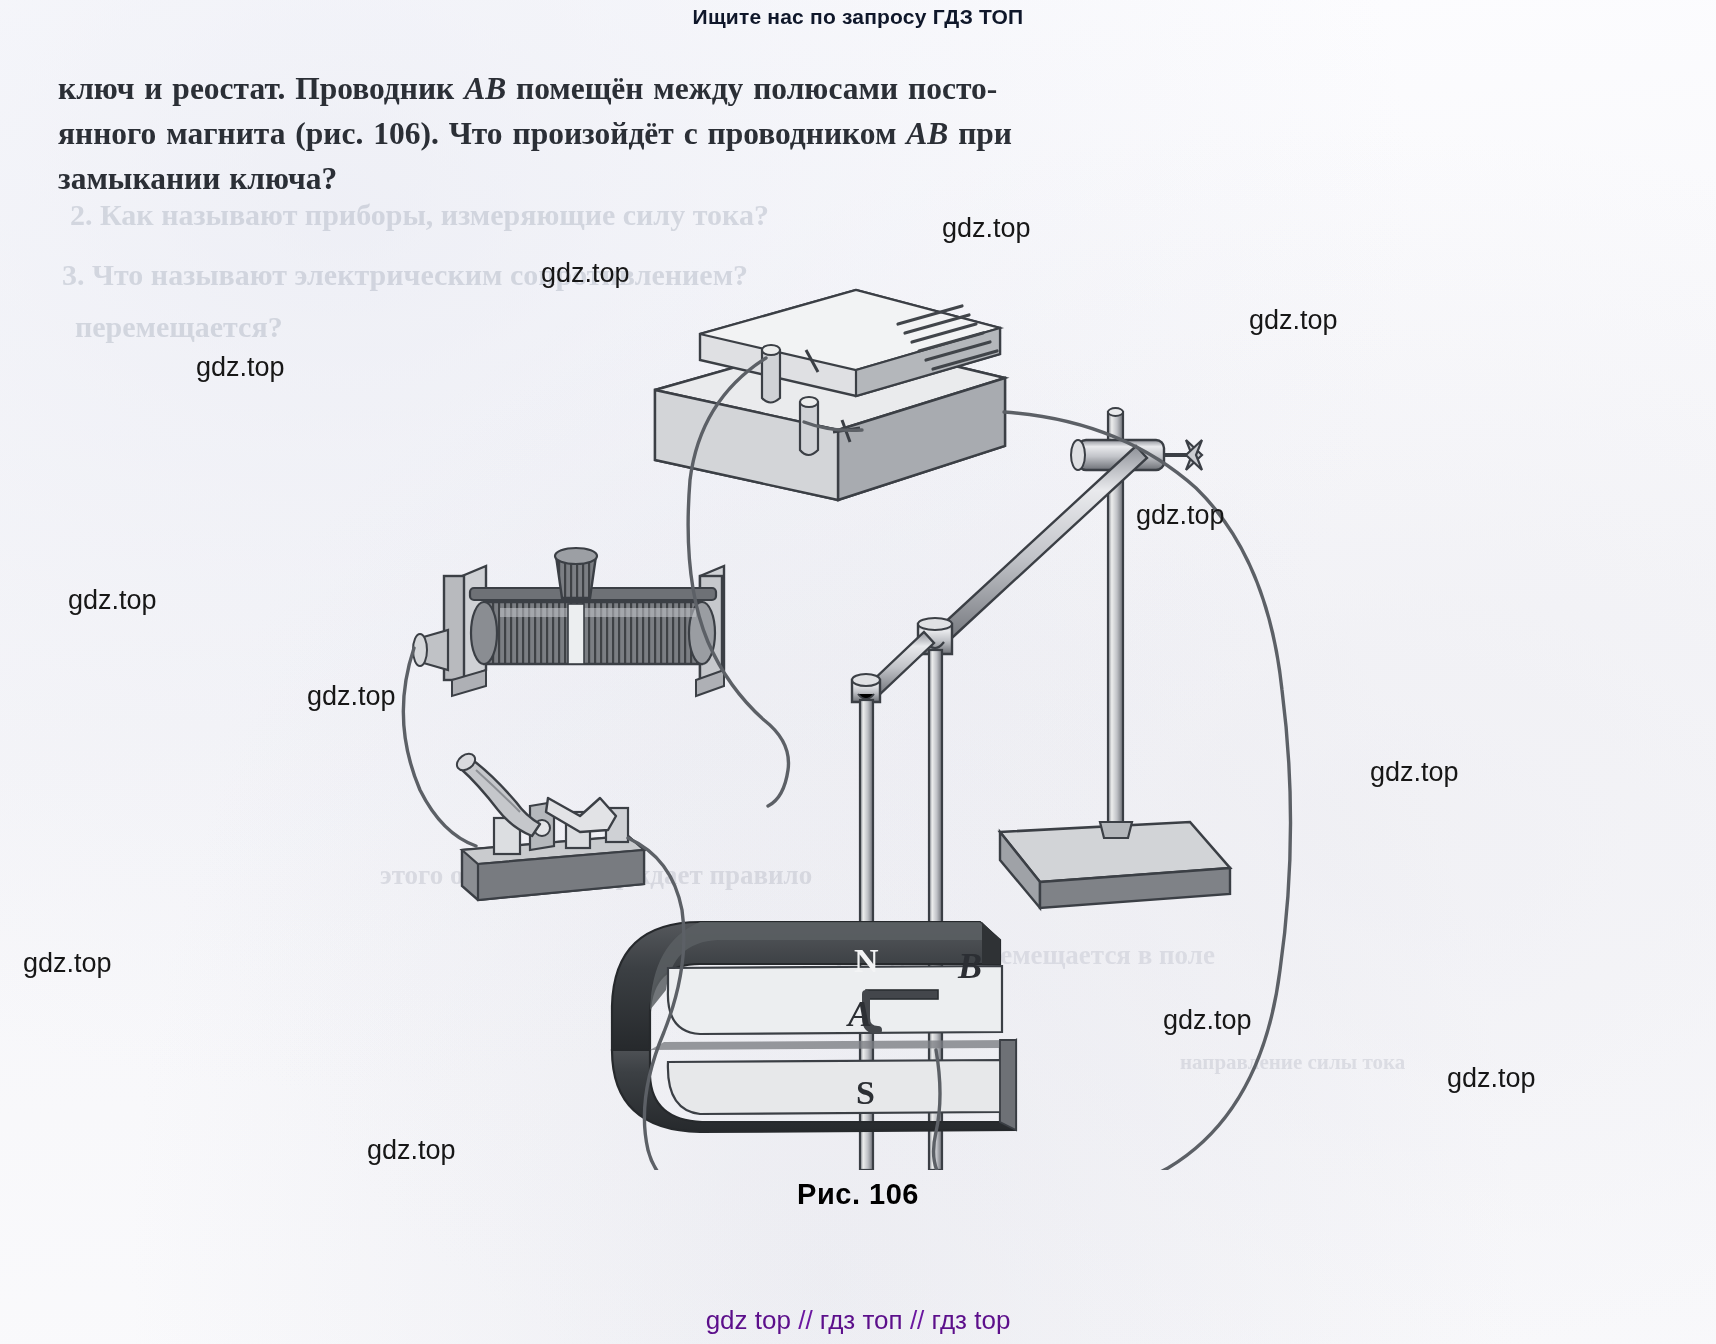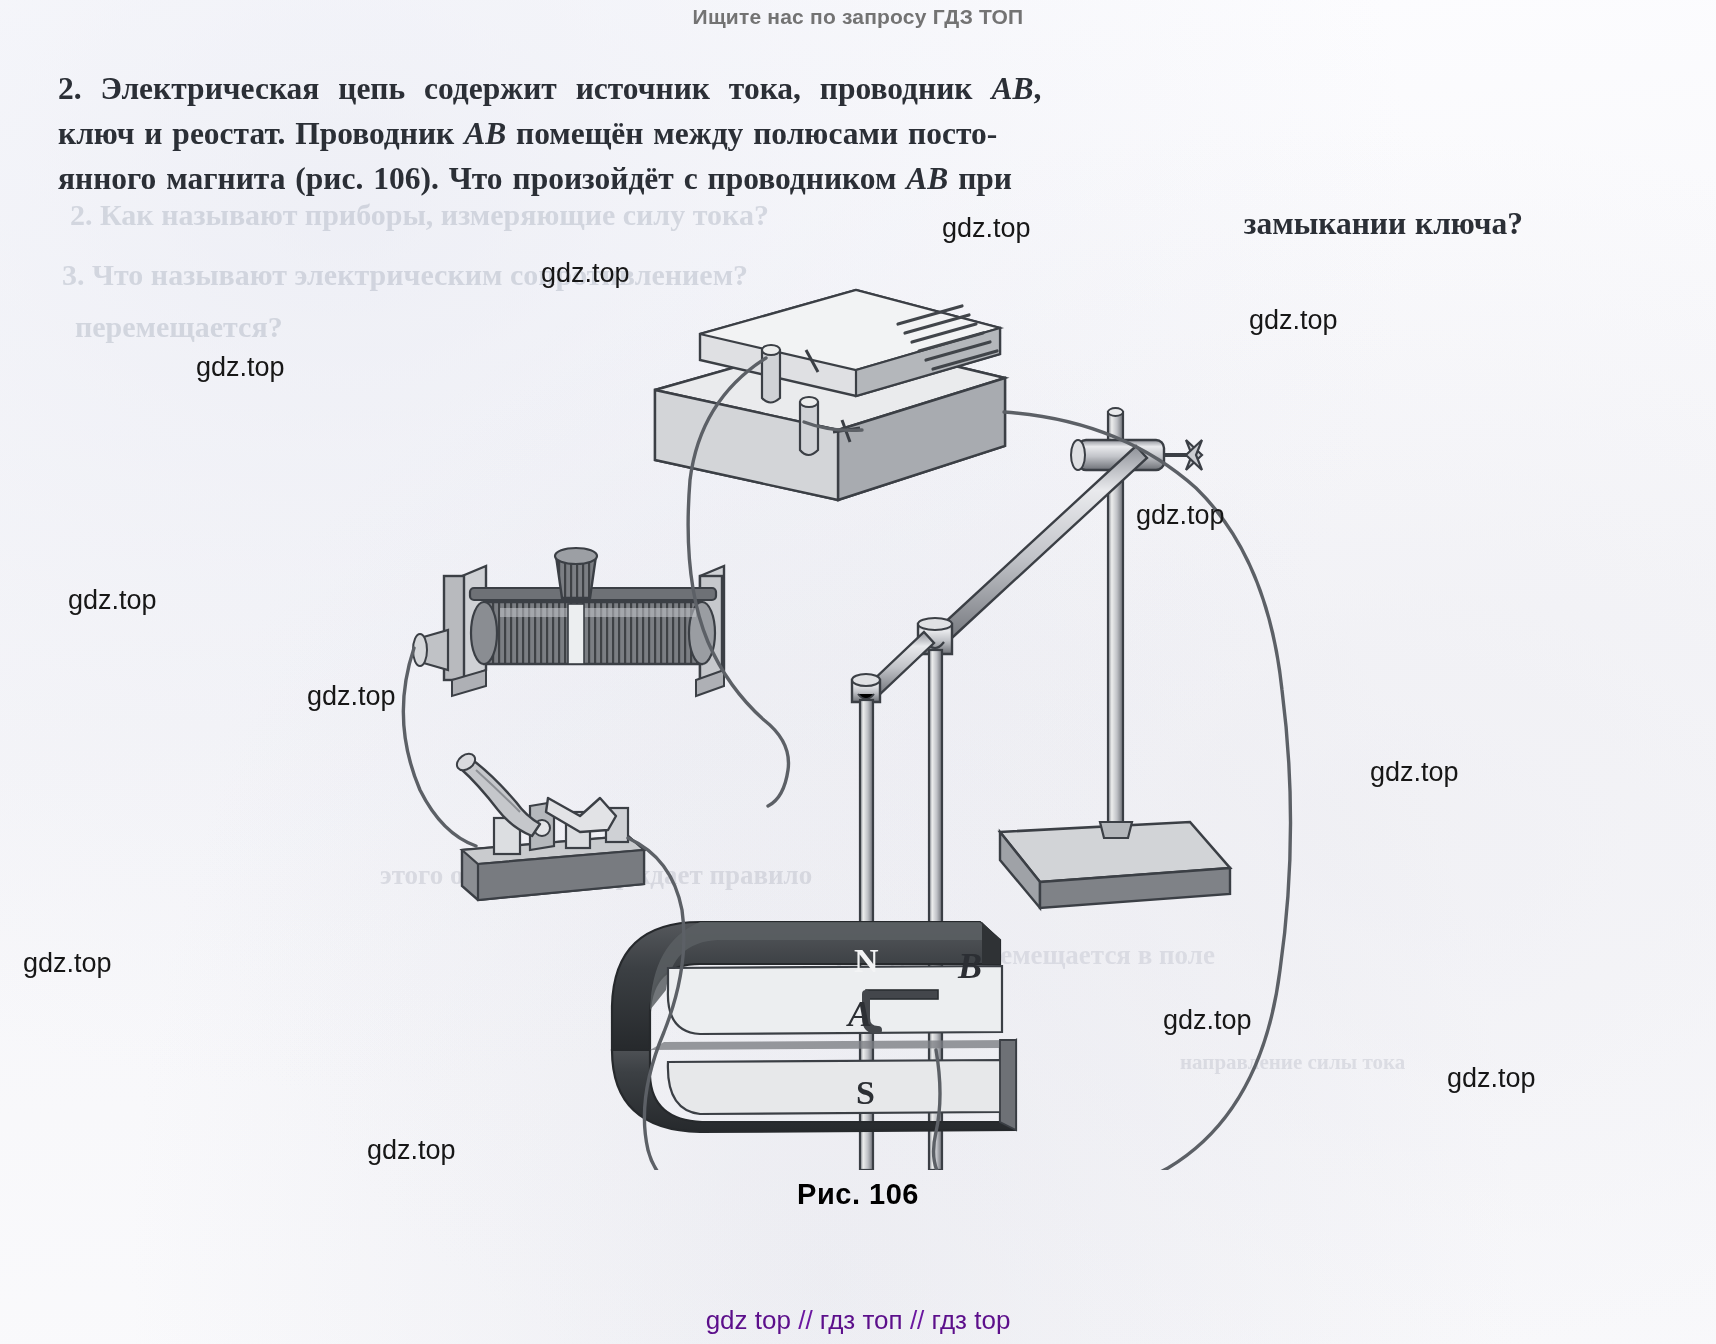--- a/index.html
+++ b/index.html
@@ -57,21 +57,21 @@
     line-height: 45px;
     z-index: 20;
   }
   .q-line { white-space: nowrap; display: block; position: relative; }
   .q-num { font-weight: 700; }
   .ital { font-style: italic; font-family: "Liberation Serif", serif; }
   
   .l1 { word-spacing: 11px; }
   .l2 { word-spacing: 2px; }
   .l3 { word-spacing: 2px; }
-  .l4 { word-spacing: 1px; text-align: right; }
+  .l4 { word-spacing: 1px; }
 
   
   .ghost {
     position: absolute;
     color: rgba(140,148,165,.30);
     font-family: "Liberation Serif", serif;
     font-weight: 700;
     font-size: 30px;
     white-space: nowrap;
     z-index: 5;
@@ -130,31 +130,30 @@
     font-weight: 400;
     z-index: 40;
   }
   .footer .sep { color: #6b17a0; }
 </style>
 </head>
 <body>
 
 <div class="paper"></div>
 
-<div class="top-banner" style="color: #737373;">Ищите нас по запросу ГДЗ ТОП</div>
+<div class="top-banner" style="color: #0f172a;">Ищите нас по запросу ГДЗ ТОП</div>
 
 <div class="ghost g1">2. Как называют приборы, измеряющие силу тока?</div>
 <div class="ghost g2">3. Что называют электрическим сопротивлением?</div>
 <div class="ghost g3">перемещается?</div>
 <div class="ghost g4">этого опыта подтверждает правило</div>
 <div class="ghost g5">проводник перемещается в поле</div>
 <div class="ghost g6">направление силы тока</div>
 
 <div class="question">
-  <span class="q-line l1"><span class="q-num">2.</span> <span>Электрическая цепь содержит источник тока, проводник </span><span class="ital">AB</span><span>,</span></span>
   <span class="q-line l2"><span>ключ и реостат. Проводник </span><span class="ital">AB</span><span> помещён между полюсами посто-</span></span>
   <span class="q-line l3"><span>янного магнита (рис. 106). Что произойдёт с проводником </span><span class="ital">AB</span><span> при</span></span>
   <span class="q-line l4">замыкании ключа?</span>
 </div>
 
 <div class="figure">
 <svg width="1716" height="920" viewBox="0 0 1716 920" xmlns="http://www.w3.org/2000/svg">
   <defs>
     <linearGradient id="rodG" x1="0" y1="0" x2="0" y2="1">
       <stop offset="0%" stop-color="#8e9198"></stop>

